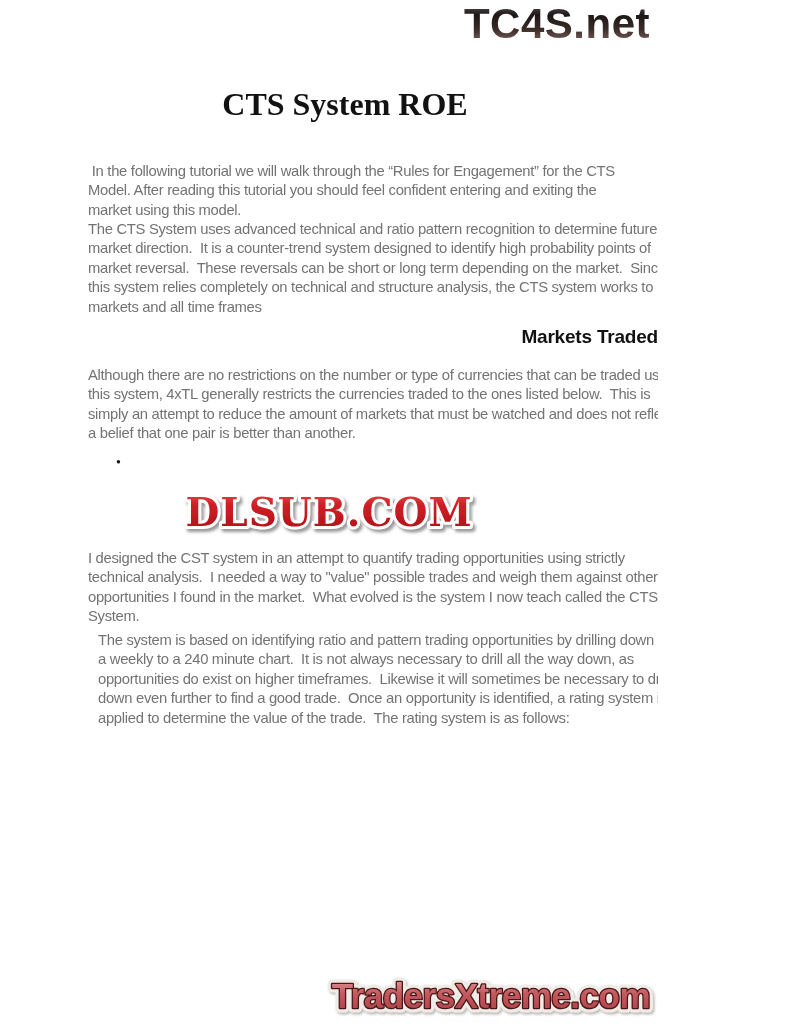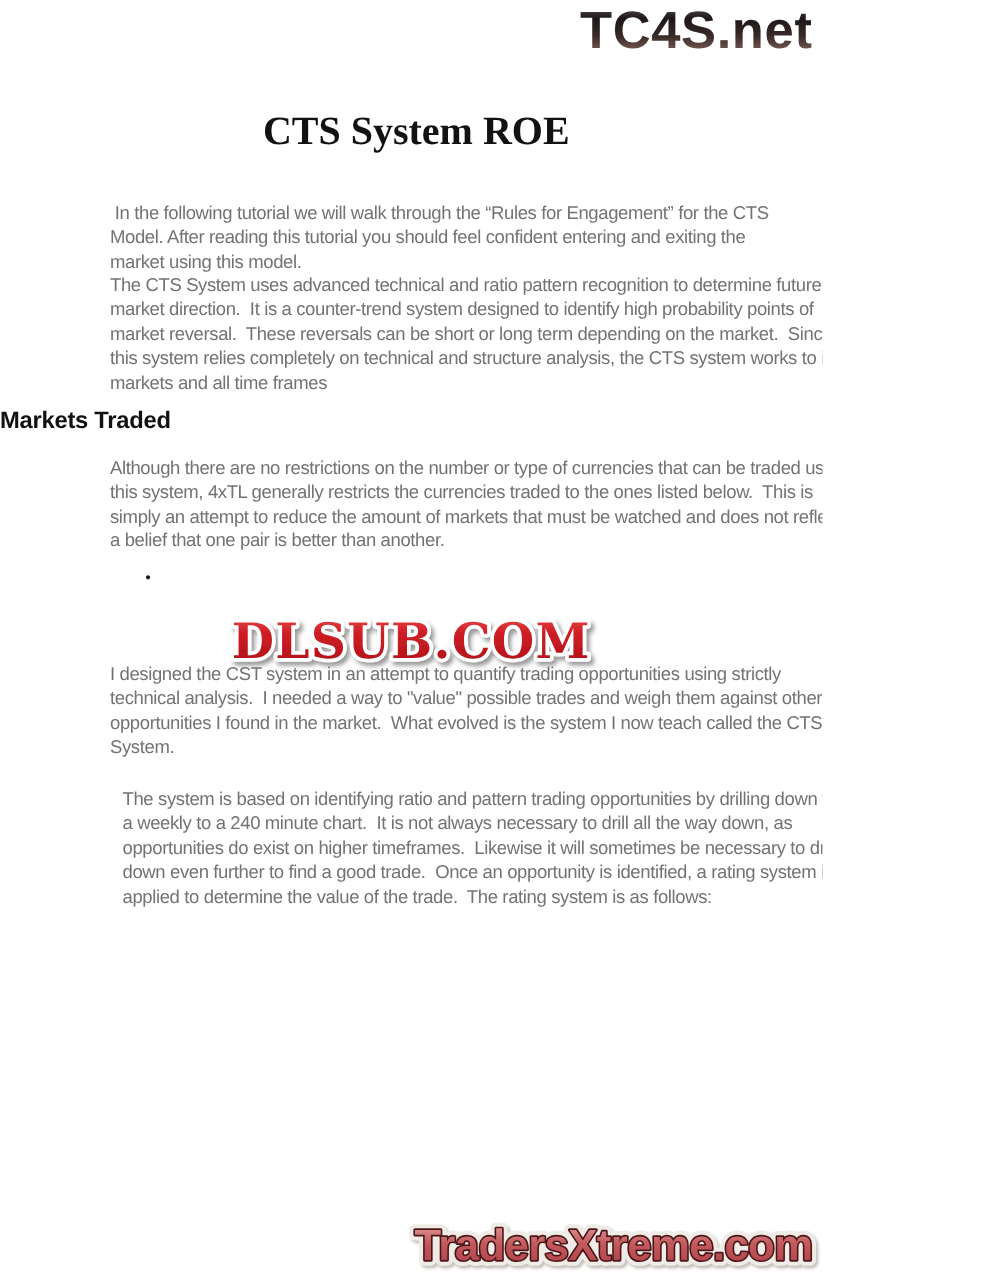--- a/index.html
+++ b/index.html
@@ -17,31 +17,31 @@
     left:88px;
     width:648px;
     font-size:14.8px;
     line-height:19.4px;
     letter-spacing:-0.3px;
     color:#737373;
     white-space:pre-wrap;
   }
   .doc-title {
     position:absolute;
-    top:86px; left:4px; width:100%;
+    top:86px; left:16px; width:100%;
     text-align:center;
     font-family:"Liberation Serif", serif;
     font-weight:bold;
     font-size:32px;
     color:#121212;
   }
   .subhead {
     position:absolute;
     top:326px; left:0; width:100%;
-    text-align:left;
+    text-align:right;
     font-weight:bold;
     font-size:19px;
     letter-spacing:-0.2px;
     color:#111111;
   }
   .bullet-row {
     position:absolute;
     top:452px; left:116px; width:600px;
     display:flex;
     font-family:"Liberation Serif", serif;
@@ -104,21 +104,21 @@
       </linearGradient>
       <filter id="dlshadow" x="-20%" y="-20%" width="140%" height="140%">
         <feDropShadow dx="2.5" dy="3" stdDeviation="1.6" flood-color="#8f8f8f" flood-opacity="0.9"></feDropShadow>
       </filter>
     </defs>
     <g filter="url(#dlshadow)">
       <text x="165" y="43" text-anchor="middle" font-family="'DejaVu Serif', serif" font-weight="bold" font-size="39" letter-spacing="1" paint-order="stroke" stroke="#ffffff" stroke-width="6" stroke-linejoin="round" fill="url(#dlgrad)">DLSUB.COM</text>
     </g>
   </svg>
 
-  <p class="para" style="top:531px;">I designed the CST system in an attempt to quantify trading opportunities using strictly
+  <p class="para" style="top:549px;">I designed the CST system in an attempt to quantify trading opportunities using strictly
 technical analysis.  I needed a way to "value" possible trades and weigh them against other
 opportunities I found in the market.  What evolved is the system I now teach called the CTS
 System.</p>
 
   <p class="para" style="top:631px;margin-left:10px;">The system is based on identifying ratio and pattern trading opportunities by drilling down from
 a weekly to a 240 minute chart.  It is not always necessary to drill all the way down, as
 opportunities do exist on higher timeframes.  Likewise it will sometimes be necessary to drill
 down even further to find a good trade.  Once an opportunity is identified, a rating system is
 applied to determine the value of the trade.  The rating system is as follows:</p>
 

